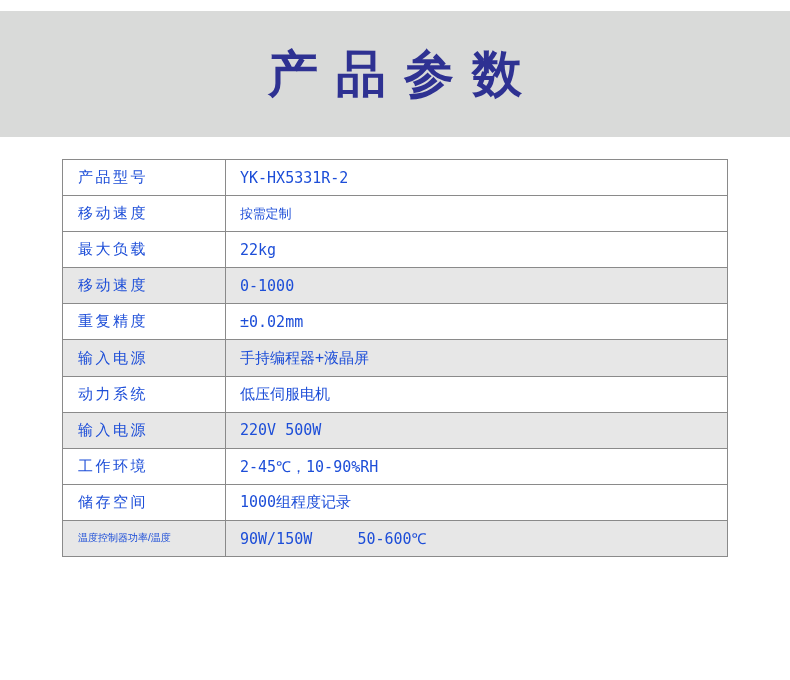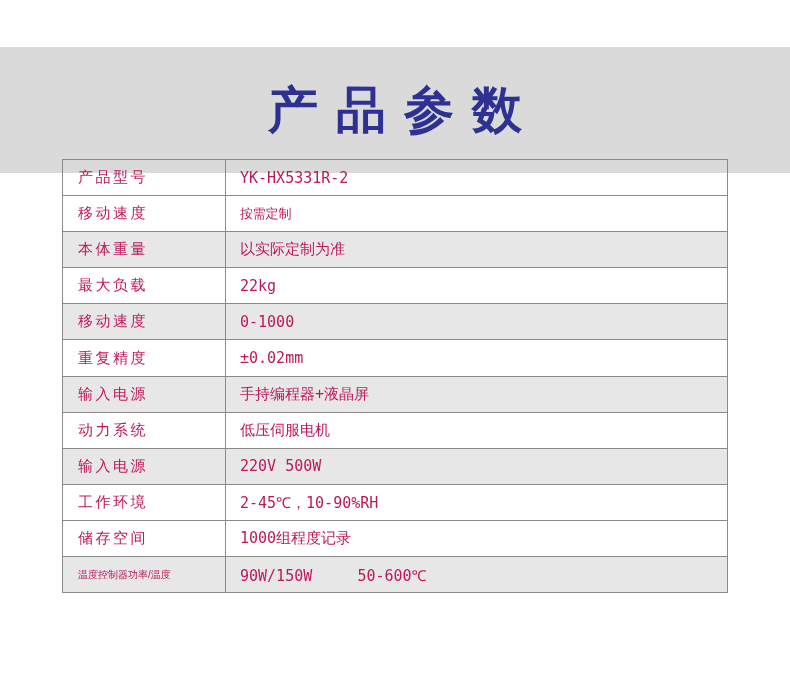--- a/index.html
+++ b/index.html
@@ -15,21 +15,20 @@
     background: #ffffff;
     overflow: hidden;
   }
   .header-band {
     position: absolute;
     left: 0;
     top: 11px;
     width: 790px;
     height: 126px;
     background: #d9dad9;
-    margin-top: 36px;
   }
   .page-title {
     width: 100%;
     height: 126px;
     line-height: 126px;
     text-align: center;
     font-size: 50px;
     font-weight: 700;
     color: #2e3192;
     letter-spacing: 18px;
@@ -44,21 +43,21 @@
     width: 666px;
     border-collapse: collapse;
     table-layout: fixed;
   }
   .spec-table td {
     border: 1px solid #8a8a8a;
     height: 36.1px;
     padding: 0;
     vertical-align: middle;
     font-size: 15px;
-    color: #be185d;
+    color: #1d4ed8;
     white-space: nowrap;
     overflow: hidden;
     box-sizing: border-box;
   }
   .spec-table tr.alt td {
     background: #e7e7e7;
   }
   .cell-label {
     width: 163px;
     padding-left: 15px !important;
@@ -92,24 +91,20 @@
   <table class="spec-table">
     <tbody>
         <tr>
           <td class="cell-label">产品型号</td>
           <td class="cell-value">YK-HX5331R-2</td>
         </tr>
         <tr>
           <td class="cell-label">移动速度</td>
           <td class="cell-value">按需定制</td>
         </tr>
-        <tr class="alt">
-          <td class="cell-label">本体重量</td>
-          <td class="cell-value">以实际定制为准</td>
-        </tr>
         <tr>
           <td class="cell-label">最大负载</td>
           <td class="cell-value">22kg</td>
         </tr>
         <tr class="alt">
           <td class="cell-label">移动速度</td>
           <td class="cell-value">0-1000</td>
         </tr>
         <tr>
           <td class="cell-label">重复精度</td>

